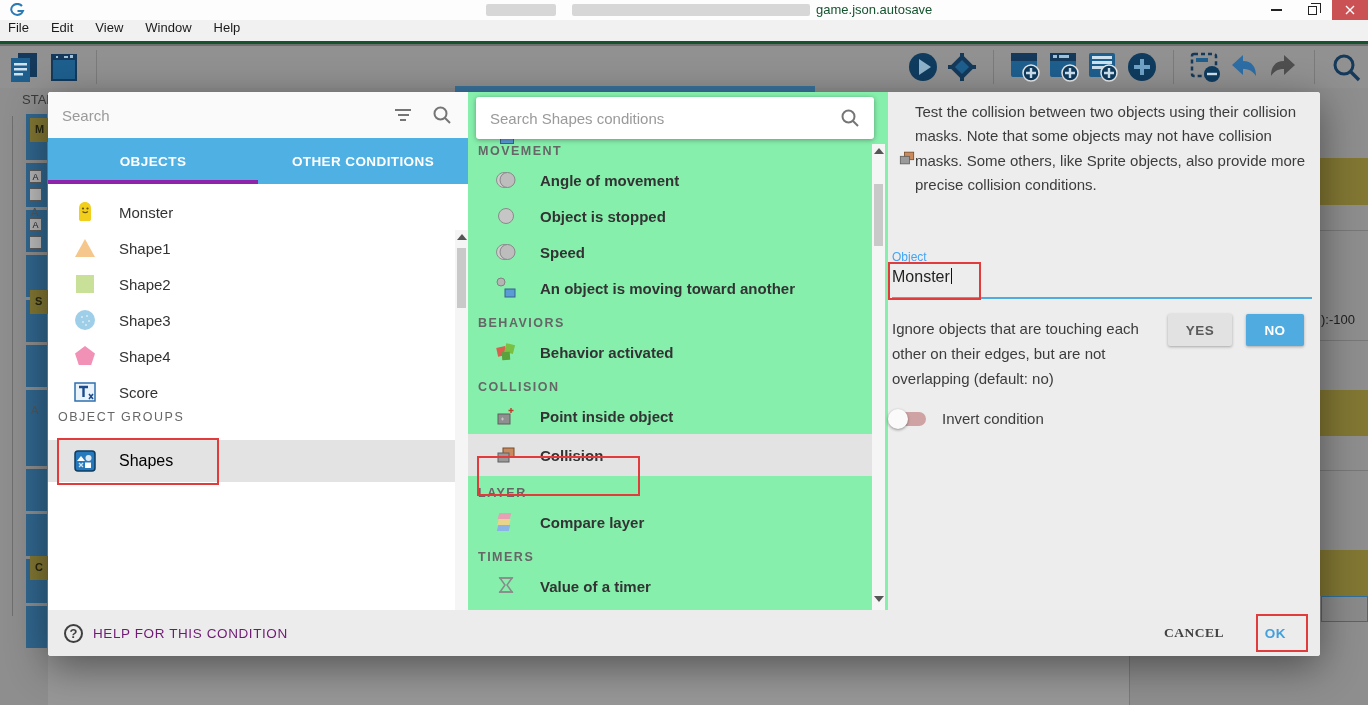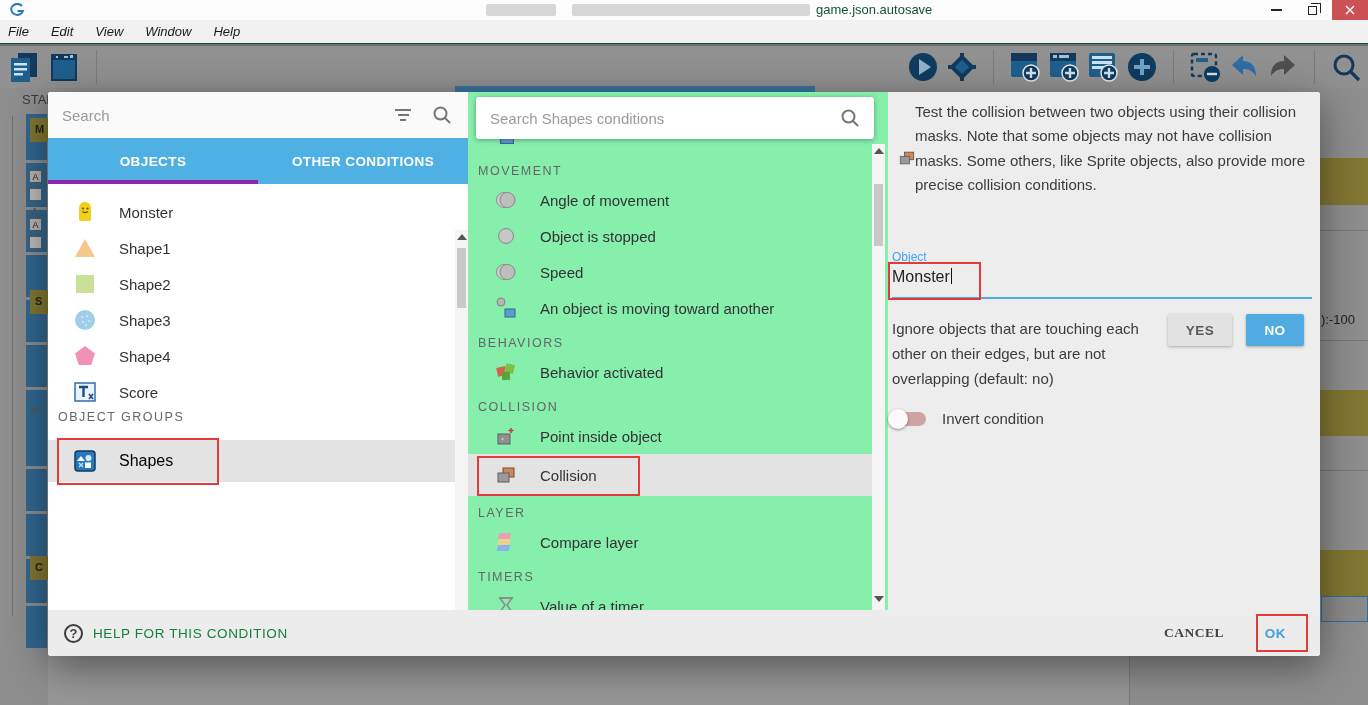--- a/index.html
+++ b/index.html
@@ -10,21 +10,21 @@
   #titlebar { position:absolute; top:0; left:0; width:1368px; height:20px; background:#fdfdfd; z-index:60; }
   .t-blob { position:absolute; top:4px; height:12px; background:#d7d7d7; border-radius:2px; }
   #title-text { position:absolute; top:2px; left:816px; font-size:13px; color:#14532d; }
   .winbtn { position:absolute; top:0; height:20px; width:36px; display:flex; align-items:center; justify-content:center; }
   #btn-close { background:#cb5254; }
   .min-glyph { width:11px; height:2px; background:#222; }
   .restore-glyph { width:9px; height:9px; border:1px solid #222; position:relative; background:#fdfdfd; }
   .restore-glyph::before { content:""; position:absolute; left:2px; top:-4px; width:9px; height:9px; border:1px solid #222; border-left:none; border-bottom:none; }
 
   
-  #menubar { position:absolute; top:20px; left:0; width:1368px; height:24px; background:#f1f1f1; z-index:60; display:flex; align-items:center; padding-left:8px; gap:22px; border-bottom:1px solid #14532d;font-style:italic; }
+  #menubar { position:absolute; top:20px; left:0; width:1368px; height:24px; background:#f1f1f1; z-index:60; display:flex; padding-left:8px; gap:22px; border-bottom:3px solid #14532d; }
   .menu-item { font-size:13px; color:#1a1a1a; }
 
   
   #workspace { position:absolute; top:44px; left:0; width:1368px; height:661px; background:#8e8e8e; }
   #toolbar { position:absolute; top:0; left:0; width:1368px; height:44px; background:#919191; border-top:2px solid #6e6e6e; display:flex; align-items:center; }
   .tb-sep { width:1px; height:34px; background:#7b7b7b; margin:0 8px; }
   .tb-ic { width:32px; height:32px; display:flex; align-items:center; justify-content:center; }
   #toolbar-right { position:absolute; right:6px; top:4px; display:flex; align-items:center; gap:7px; }
   #toolbar-left { position:absolute; left:8px; top:4px; display:flex; align-items:center; gap:8px; }
 
@@ -61,21 +61,21 @@
   .group-row { height:42px; display:flex; align-items:center; padding-left:25px; gap:22px; background:#e3e3e3; width:407px; }
   .vscroll { position:absolute; width:13px; background:#f5f5f5; }
   .arr-up { width:0; height:0; border-left:5px solid transparent; border-right:5px solid transparent; border-bottom:6px solid #555; margin:4px auto; }
   .arr-dn { width:0; height:0; border-left:5px solid transparent; border-right:5px solid transparent; border-top:6px solid #555; margin:4px auto; }
   .thumb { position:absolute; left:2px; width:9px; background:#c9c9c9; }
 
   
   #mid-panel { position:absolute; left:420px; top:0; width:420px; height:518px; background:#86efac; overflow:hidden; }
   #mid-search { position:absolute; left:8px; top:5px; width:398px; height:42px; background:#fff; border-radius:3px; box-shadow:0 1px 5px rgba(0,0,0,.35); display:flex; align-items:center; z-index:5; }
   #partial-icon { position:absolute; left:32px; top:41px; width:14px; height:11px; background:#5b9bd5; border:1px solid #33658a; }
-  #cond-list { padding-top:62px; }
+  #cond-list { padding-top:42px;font-weight:bold; }
   .sec-header-row { height:28px; display:flex; align-items:flex-end; padding-bottom:4px; }
   .cond-row { height:36px; display:flex; align-items:center; padding-left:26px; gap:22px; }
   .cond-row.selected { height:42px; background:#e3e3e3; width:404px; }
 
   
   #right-panel { position:absolute; left:840px; top:0; width:432px; height:518px; background:#ededed; border-radius:0 3px 0 0; }
   #desc-icon { position:absolute; left:8px; top:56px; }
   #desc-text { position:absolute; left:27px; top:8px; width:398px; font-size:15px; color:#3c3c3c; line-height:24.3px; }
   #object-label { position:absolute; left:4px; top:158px; font-size:12px; color:#42a5f5; }
   #object-value { position:absolute; left:4px; top:176px; font-size:16px; color:#222; }
@@ -87,21 +87,21 @@
   #no-btn { left:358px; top:222px; width:58px; background:#4fabe0; color:#fff; }
   #invert-row { position:absolute; left:2px; top:318px; display:flex; align-items:center; gap:16px; }
   #toggle { width:36px; height:14px; border-radius:7px; background:#cfa3a3; position:relative; }
   #toggle-knob { position:absolute; left:-2px; top:-3px; width:20px; height:20px; border-radius:50%; background:#fafafa; box-shadow:0 1px 3px rgba(0,0,0,.4); }
   #invert-label { font-size:15px; color:#3c3c3c; }
 
   
   #footer { position:absolute; left:0; top:518px; width:1272px; height:46px; background:#ececec; border-radius:0 0 3px 3px; display:flex; align-items:center; }
   #help-btn { display:flex; align-items:center; gap:10px; margin-left:16px; }
   #help-icon { width:19px; height:19px; border:2px solid #3f3f3f; border-radius:50%; font-size:13px; font-weight:bold; color:#3f3f3f; display:flex; align-items:center; justify-content:center; }
-  #help-label { font-size:13.5px; color:#15803d; letter-spacing:.6px; }
+  #help-label { font-size:13.5px; color:#701a75; letter-spacing:.6px; }
   #cancel-btn { position:absolute; right:96px; font-size:13.5px; font-weight:bold; color:#424242; letter-spacing:.5px;font-family:Liberation Serif, serif; }
   #ok-btn { position:absolute; right:34px; font-size:13.5px; font-weight:bold; color:#44a0dc; letter-spacing:.5px; }
 
   
   .annot { position:absolute; border:2px solid #e23b3b; z-index:55; pointer-events:none; }
   #annot-shapes { left:9px; top:346px; width:162px; height:47px; }
   #annot-collision { left:429px; top:364px; width:163px; height:40px; }
   #annot-object { left:0px; top:170px; width:93px; height:38px; }
   #annot-ok { left:1208px; top:522px; width:52px; height:38px; }
 

